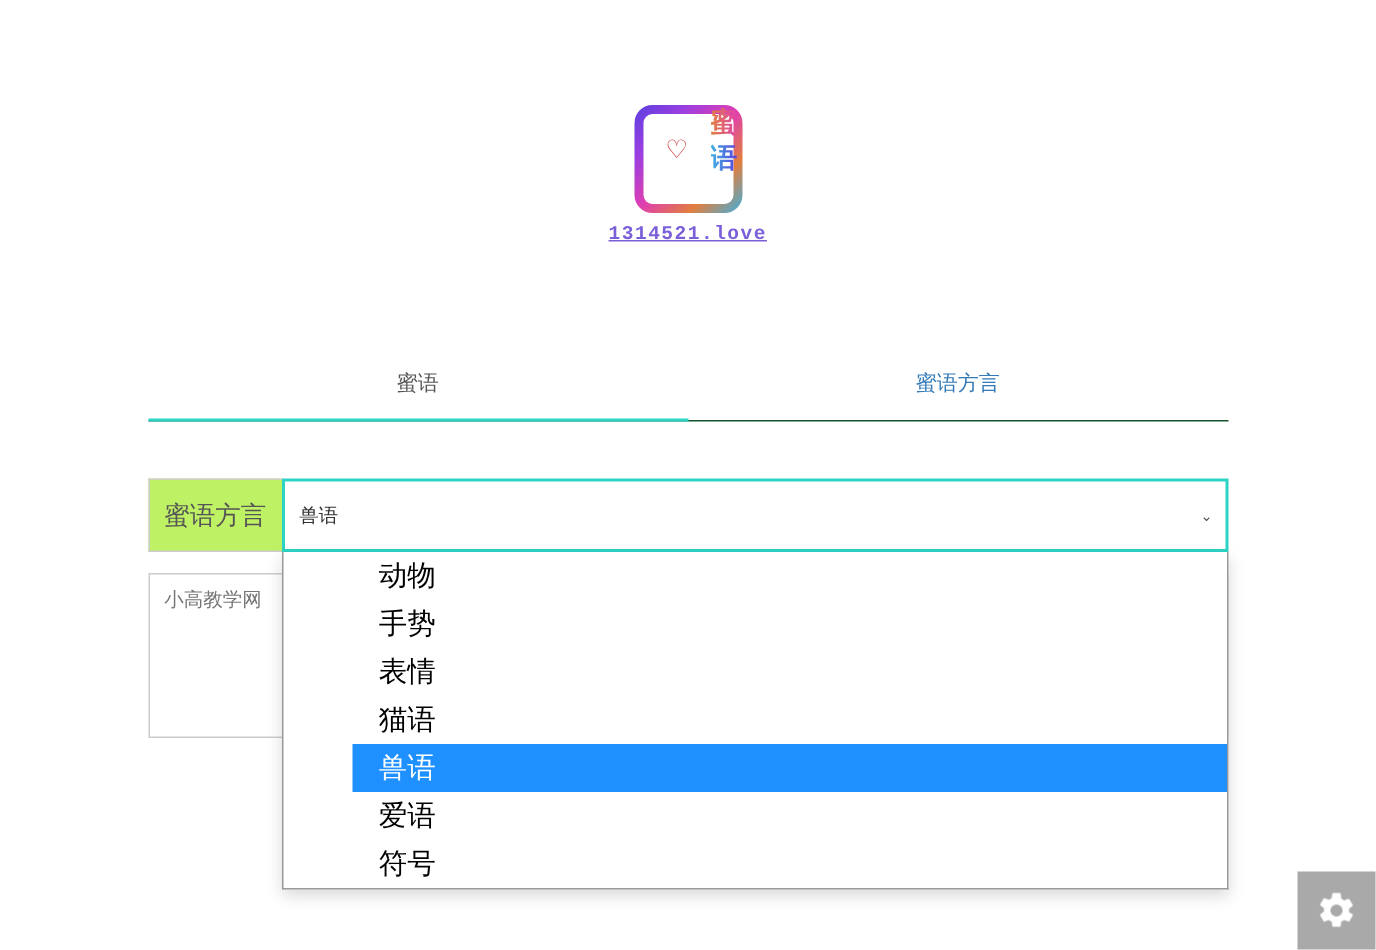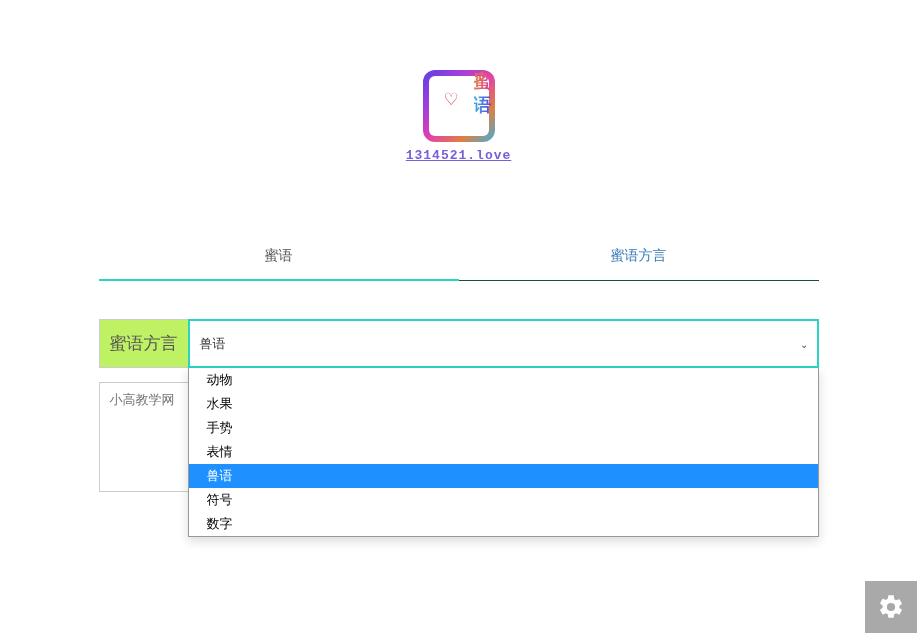--- a/index.html
+++ b/index.html
@@ -25,21 +25,21 @@
   .tab { flex:1; text-align:center; padding:14px 0; font-size:14px; color:#337ab7; cursor:pointer; user-select:none; }
   .tab.active { color:#555; border-bottom:2px solid #2bd4c4; margin-bottom:-1px; }
 
   
   .form-row { display:flex; margin-top:38px; position:relative; }
   .label-cell { border:1px solid #ccc; border-right:none; padding:12px 10px; font-size:17px; color:#555; background:#bef264; }
   .select-wrap { flex:1; position:relative; }
   .select-box { width:100%; height:100%; border:2px solid #2bd4c4; padding:8px 28px 8px 10px; font-size:13px; background:#fff; cursor:pointer; display:flex; align-items:center; justify-content:space-between; }
   .caret { position:absolute; right:10px; top:50%; transform:translateY(-50%); pointer-events:none; font-size:10px; color:#555;}
   .dropdown { position:absolute; left:0; right:0; top:100%; background:#fff; border:1px solid #999; border-top:none; box-shadow:0 4px 10px rgba(0,0,0,.15); z-index:10; max-height:260px; overflow-y:auto; }
-  .option { padding:3px 18px; font-size:13px; color:#000; cursor:pointer; }
+  .option { padding:3px 18px; font-size:19px; color:#000; cursor:pointer;margin-left:46px; }
   .option.highlight { background:#1e90ff; color:#fff; }
 
   
   .textarea-wrap { margin-top:14px; }
   .ta { width:100%; height:110px; border:1px solid #ccc; padding:8px 10px; font-size:13px; font-family:inherit; resize:none; color:#999; }
 
   
   .gear-btn { position:fixed; right:0; bottom:0; width:52px; height:52px; background:#a9a9a9; display:flex; align-items:center; justify-content:center; cursor:pointer; }
   .gear-btn svg { width:28px; height:28px; fill:#fff; }
 </style>
@@ -68,26 +68,26 @@
 
   <div class="form-row">
     <div class="label-cell">蜜语方言</div>
     <div class="select-wrap">
       <div class="select-box">
         <span>兽语</span>
       </div>
       <span class="caret">⌄</span>
       <div class="dropdown" id="dropdown">
           <div class="option">动物</div>
-          <div class="option">水果</div>
           <div class="option">手势</div>
           <div class="option">表情</div>
+          <div class="option">猫语</div>
           <div class="option highlight">兽语</div>
+          <div class="option">爱语</div>
           <div class="option">符号</div>
-          <div class="option">数字</div>
         </div>
     </div>
   </div>
 
   <div class="textarea-wrap">
     <textarea class="ta" placeholder="小高教学网" style=""></textarea>
   </div>
 
 </div>
 

